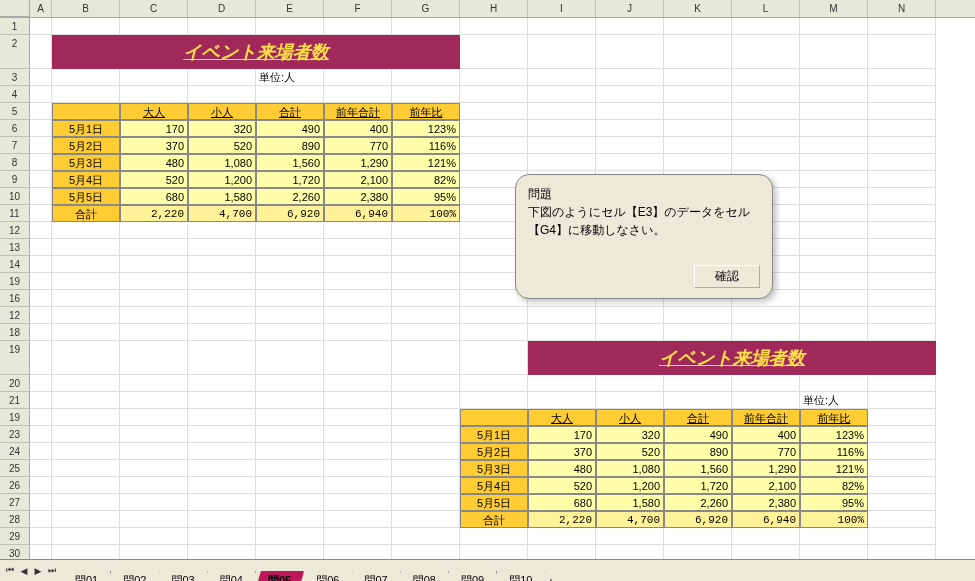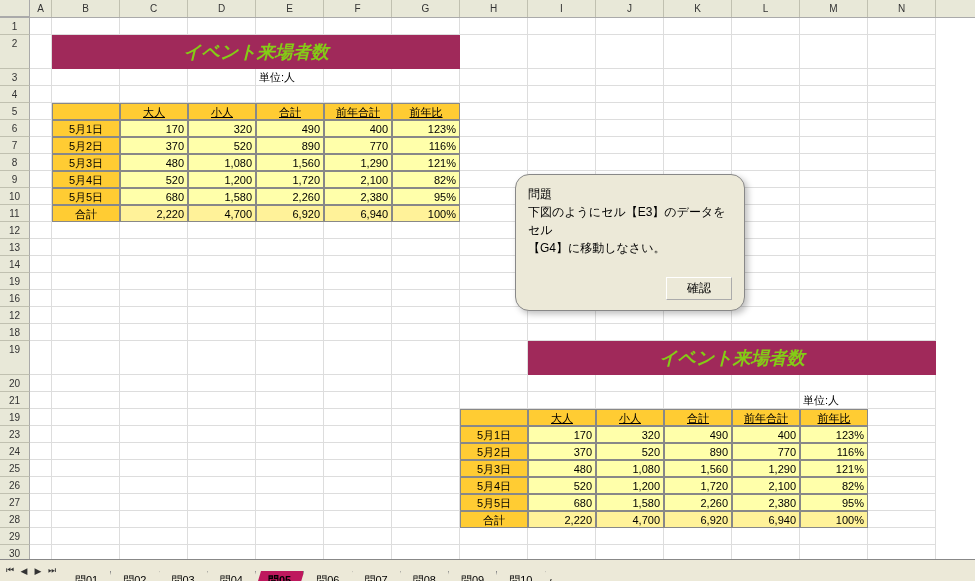--- a/index.html
+++ b/index.html
@@ -87,45 +87,46 @@
 .cJ { width: 68px; }
 .cK { width: 68px; }
 .cL { width: 68px; }
 .cM { width: 68px; }
 .cN { width: 68px; }
 .title-cell {
   background: #a0295a;
   text-align: center;
   font-weight: bold;
   font-style: italic;
-  color: #84cc16;
+  color: #fde047;
   font-size: 18px;
   line-height: 34px;
+  text-decoration: underline;
 }
 .um { text-align: left; font-size: 11px; }
 .hdr { background: #ffcc33; text-align: center; border: 1px solid #888; text-decoration: underline; }
 .date { background: #ffcc33; text-align: center; border: 1px solid #888; }
 .val { background: #ffffaa; text-align: right; border: 1px solid #888; }
 .tot { background: #ffcc33; text-align: center; border: 1px solid #888; }
-.totv { background: #fff299; text-align: right; border: 1px solid #888; }
+.totv { background: #fff299; text-align: right; border: 1px solid #888; font-family: Liberation Mono, monospace; }
 
 
 .dialog {
   position: absolute;
   left: 515px; top: 174px;
-  width: 230px;
+  width: 258px;
   background: #ece9d8;
   border: 1px solid #888;
   border-radius: 14px;
   box-shadow: 3px 3px 6px rgba(0,0,0,0.25);
   padding: 10px 12px 10px 12px;
   font-size: 12px;
   line-height: 1.5;
 }
-.dialog .btn-row { text-align: right; margin-top: 20px; }
+.dialog .btn-row { text-align: right; margin-top: 26px; }
 .dialog button {
   font-size: 12px;
   padding: 2px 20px;
   background: #ece9d8;
   border: 1px outset #fff;
 }
 
 
 .tab-strip {
   position: absolute;

